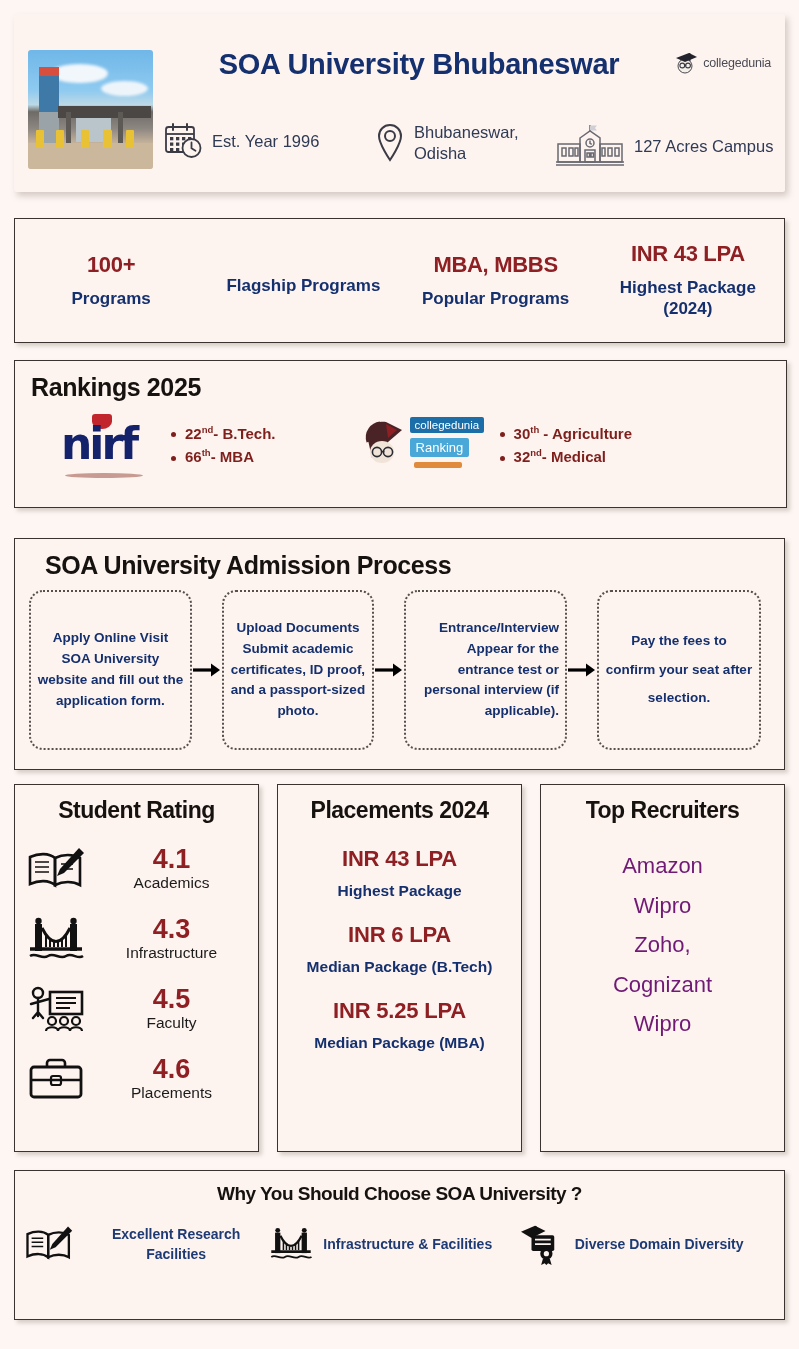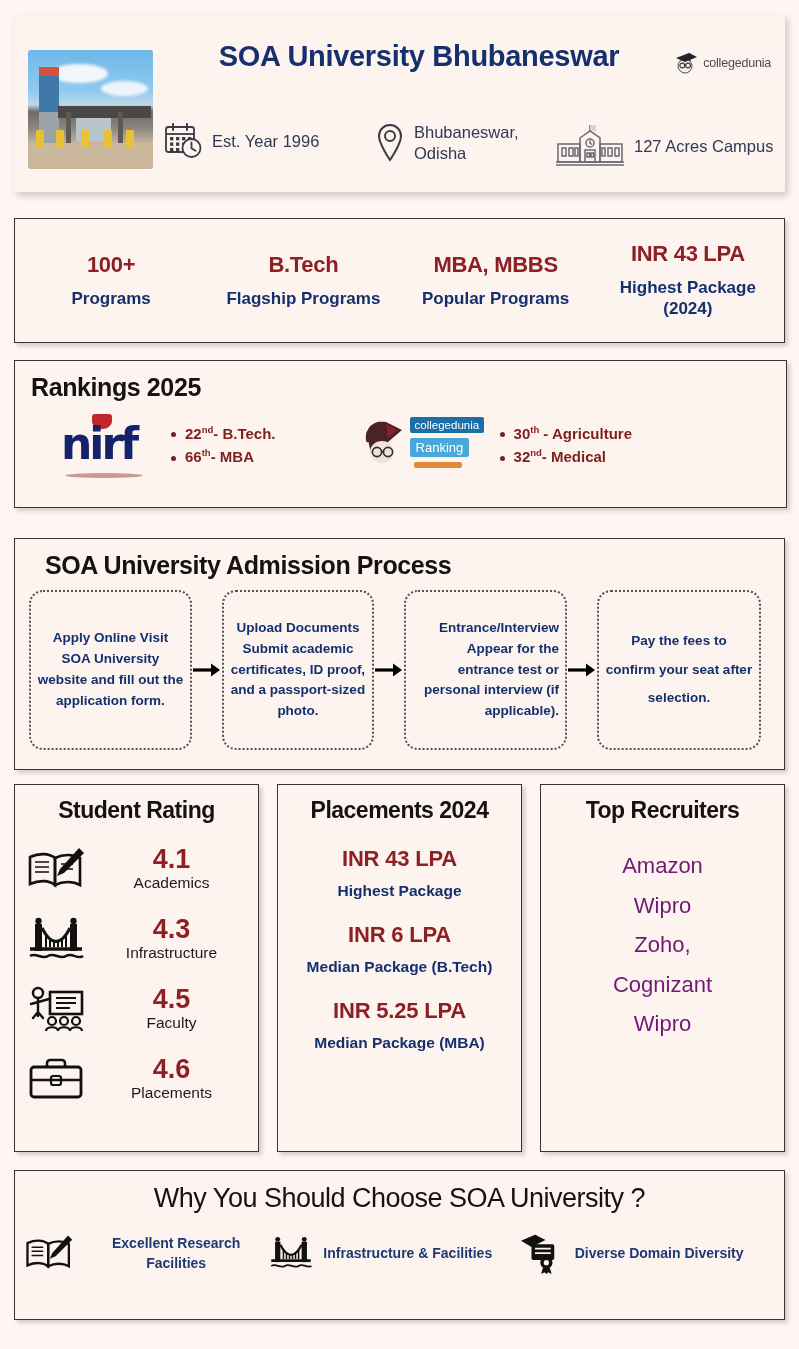--- a/index.html
+++ b/index.html
@@ -47,21 +47,21 @@
   .hdr-photo .gate-post1 { position:absolute; left:30%; top:52%; width:4%; height:32%; background:#5d5954; }
   .hdr-photo .gate-post2 { position:absolute; left:72%; top:52%; width:4%; height:32%; background:#5d5954; }
   .hdr-photo .bldg { position:absolute; left:38%; top:55%; width:28%; height:22%; background:#b9c4cb; }
   .hdr-photo .ground { position:absolute; left:0; bottom:0; width:100%; height:22%; background:#cbb79c; }
   .hdr-photo .barrier { position:absolute; bottom:18%; width:7%; height:15%; background:#e8c134; border-radius:1px; }
   .hdr-photo .b1 { left:6%; } .hdr-photo .b2 { left:22%; } .hdr-photo .b3 { left:42%; }
   .hdr-photo .b4 { left:60%; } .hdr-photo .b5 { left:78%; }
 
   .hdr-title {
     position: absolute;
-    left: 150px; top: 26px; width: 510px;
+    left: 150px; top: 34px; width: 510px;
     text-align: center;
     color: #15306e;
     font-size: 29px;
     font-weight: bold;
     letter-spacing: -.3px;
   }
   .hdr-logo {
     position: absolute; right: 14px; top: 38px;
     display: flex; align-items: center; gap: 4px;
   }
@@ -169,21 +169,21 @@
   
   .rc-list { margin-top: 22px; text-align: center; }
   .rc-item { color: #701a75; font-size: 22px; font-weight: normal; line-height: 1.8; }
 
   
   .why {
     position: absolute; left: 14px; top: 1170px;
     width: 771px; height: 150px;
     padding: 12px 10px;
   }
-  .why-title { text-align: center; color: #16120f; font-size: 27px; font-weight: normal; letter-spacing: -.5px; }
+  .why-title { text-align: center; color: #16120f; font-size: 19px; font-weight: bold; letter-spacing: -.5px; }
   .why-row { display: flex; align-items: center; margin-top: 18px; }
   .why-item { display: flex; align-items: center; gap: 10px; }
   .why-item .wtxt { color: #1d3a74; font-size: 14px; font-weight: bold; text-align: center; line-height: 1.45; }
   .w1 { width: 245px; }
   .w2 { width: 250px; }
   .w3 { width: 256px; }
 
   svg { display: block; }
 </style>
 </head>
@@ -286,21 +286,20 @@
 
     </div>
   </div>
 
   <div class="stats card">
     <div class="stat">
       <div class="big">100+</div>
       <div class="sub">Programs</div>
     </div>
     <div class="stat">
-      <div class="big">B.Tech</div>
       <div class="sub">Flagship Programs</div>
     </div>
     <div class="stat">
       <div class="big">MBA, MBBS</div>
       <div class="sub">Popular Programs</div>
     </div>
     <div class="stat">
       <div class="big">INR 43 LPA</div>
       <div class="sub">Highest Package (2024)</div>
     </div>

